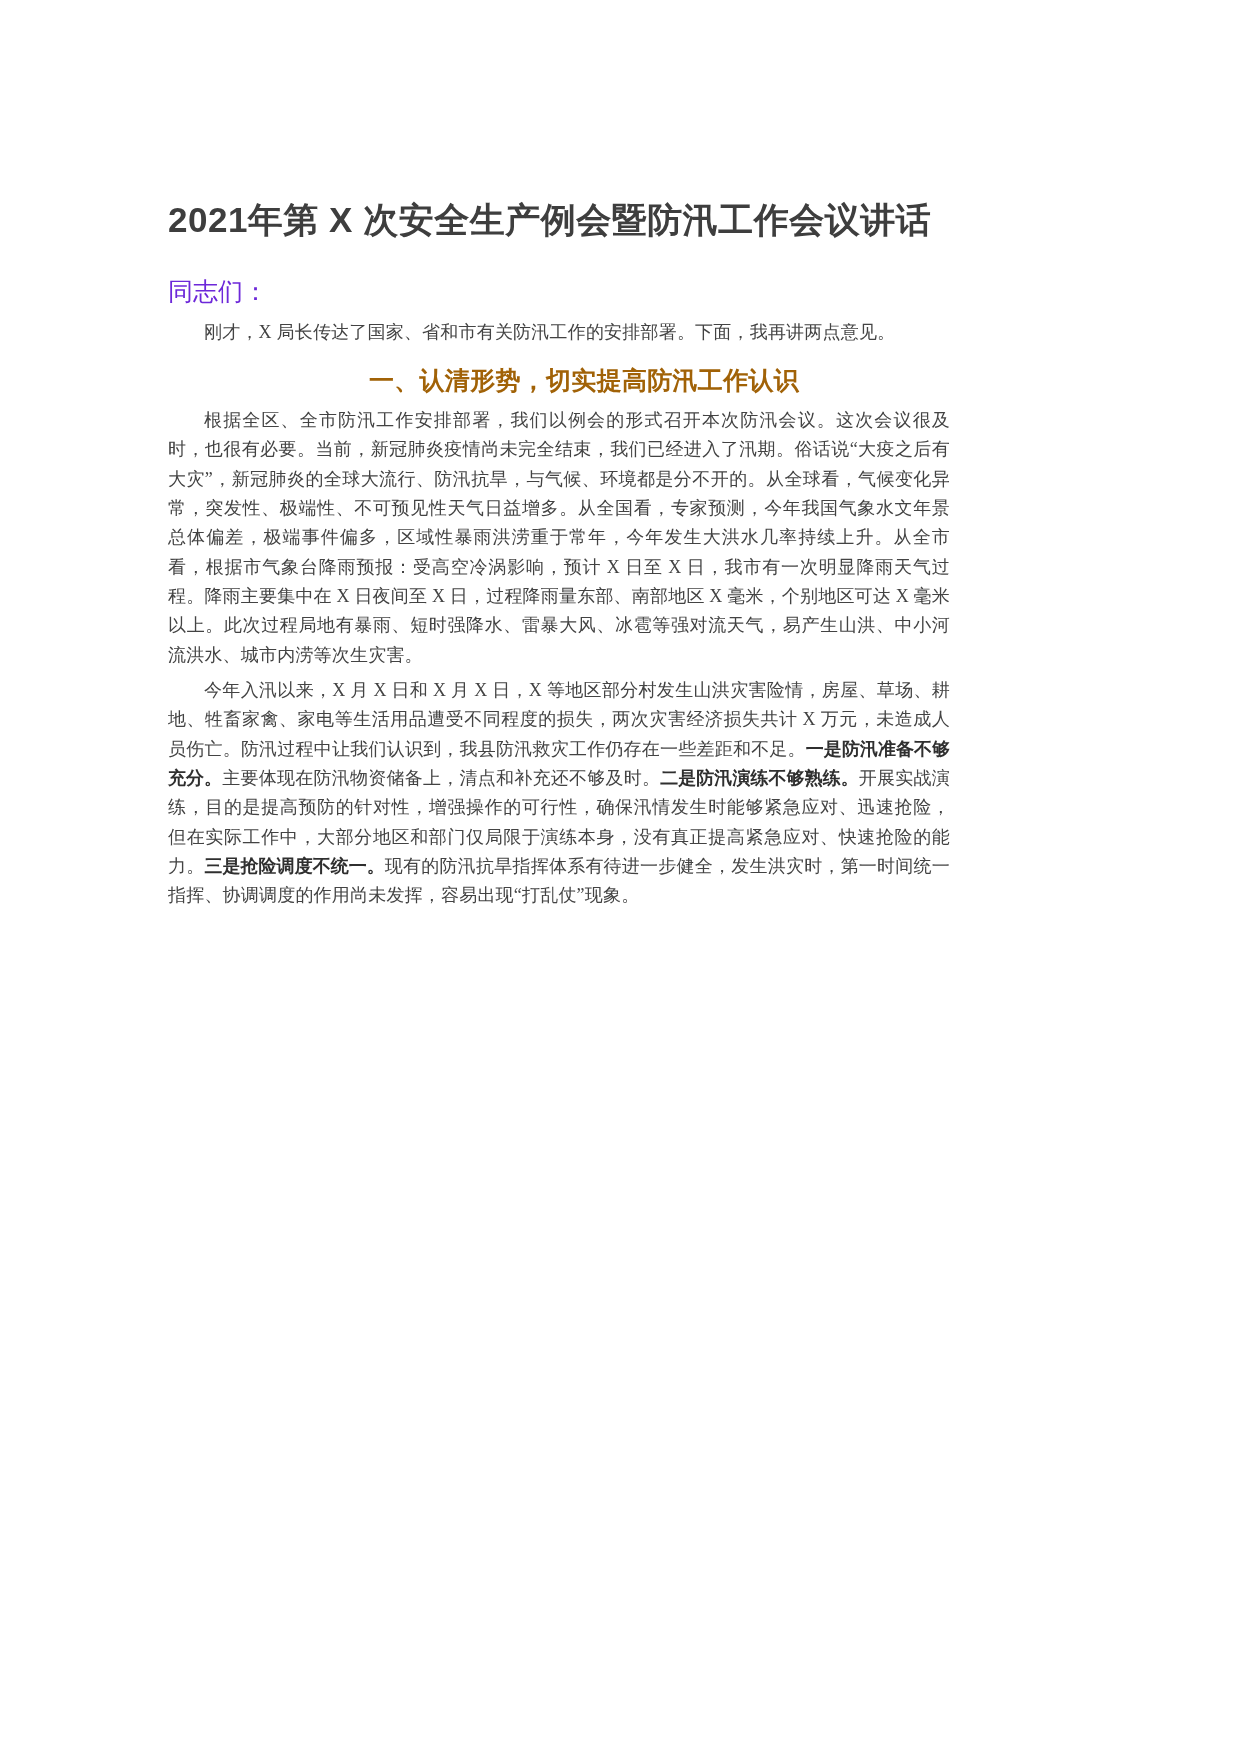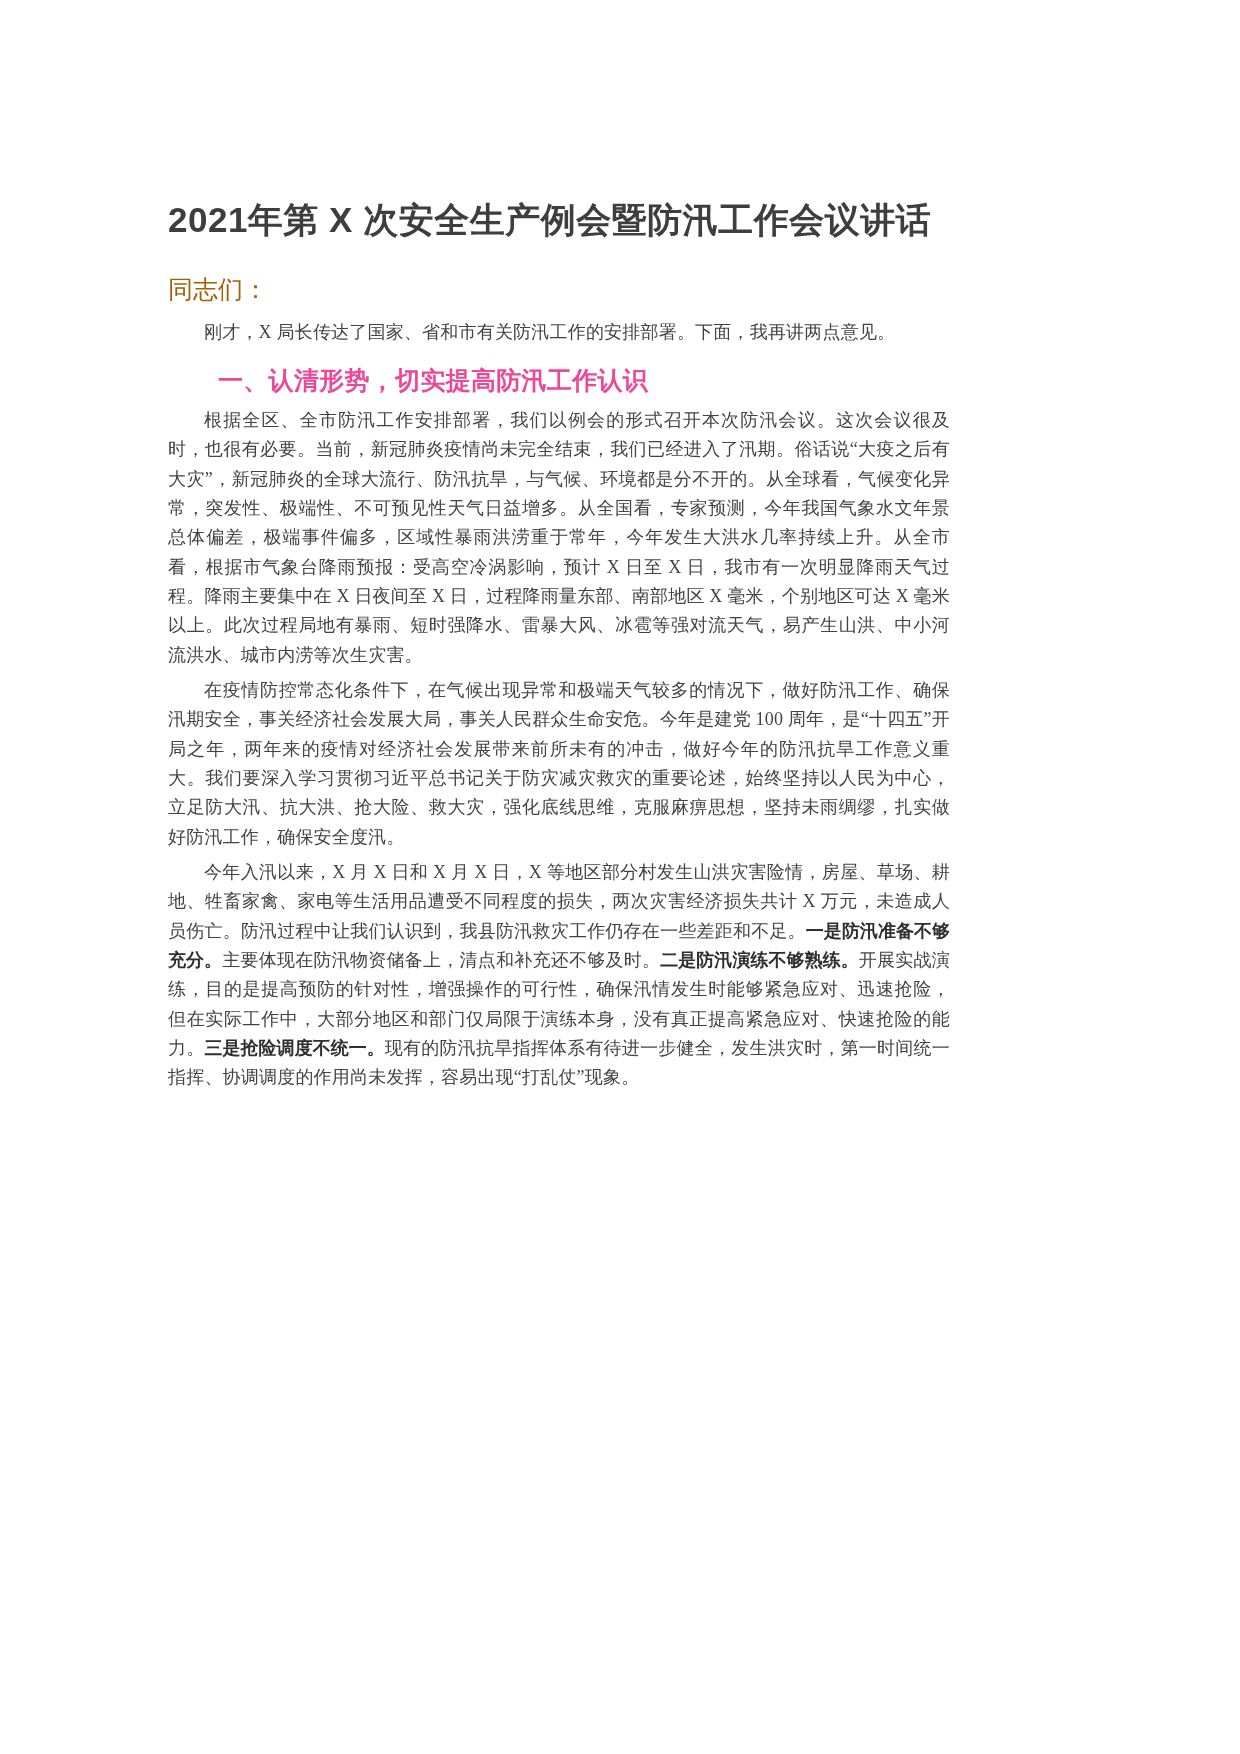--- a/index.html
+++ b/index.html
@@ -26,46 +26,47 @@
     font-family: "Liberation Sans", "DejaVu Sans", sans-serif;
     font-weight: 700;
     font-size: 35px;
     line-height: 1.45;
     color: #3e3e3e;
     letter-spacing: 0.5px;
     margin: 0 0 26px 0;
     white-space: nowrap;
   }
   .salutation {
-    font-family: Liberation Mono, monospace;
+    font-family: Liberation Serif, serif;
     font-size: 25px;
     line-height: 1.62;
-    color: #a16207;
+    color: #6d28d9;
     margin: 0 0 6px 0;
   }
   p.body-par {
     font-family: "Liberation Serif", "DejaVu Serif", serif;
     font-size: 18px;
     line-height: 1.63;
     color: #434343;
     margin: 0 0 6px 0;
     text-align: justify;
     text-justify: inter-ideograph;
     text-indent: 2em;
     letter-spacing: 0.2px;
   }
   h2.sec-head {
     font-family: "Liberation Sans", "DejaVu Sans", sans-serif;
     font-weight: 700;
     font-size: 25px;
     line-height: 1.62;
-    color: #ec4899;
+    color: #a16207;
     margin: 12px 0 6px 0;
     text-indent: 2em;
     letter-spacing: 0.3px;
+    text-align: center;
   }
   .strong-run {
     font-family: "Liberation Sans", "DejaVu Sans", sans-serif;
     font-weight: 700;
     color: #2f2f2f;
     letter-spacing: 0;
   }
 </style>
 </head>
 <body>
@@ -76,19 +77,18 @@
     <h1 class="doc-title">2021年第 X 次安全生产例会暨防汛工作会议讲话</h1>
 
     <div class="salutation">同志们：</div>
 
     <p class="body-par">刚才，X 局长传达了国家、省和市有关防汛工作的安排部署。下面，我再讲两点意见。</p>
 
     <h2 class="sec-head">一、认清形势，切实提高防汛工作认识</h2>
 
     <p class="body-par">根据全区、全市防汛工作安排部署，我们以例会的形式召开本次防汛会议。这次会议很及时，也很有必要。当前，新冠肺炎疫情尚未完全结束，我们已经进入了汛期。俗话说“大疫之后有大灾”，新冠肺炎的全球大流行、防汛抗旱，与气候、环境都是分不开的。从全球看，气候变化异常，突发性、极端性、不可预见性天气日益增多。从全国看，专家预测，今年我国气象水文年景总体偏差，极端事件偏多，区域性暴雨洪涝重于常年，今年发生大洪水几率持续上升。从全市看，根据市气象台降雨预报：受高空冷涡影响，预计 X 日至 X 日，我市有一次明显降雨天气过程。降雨主要集中在 X 日夜间至 X 日，过程降雨量东部、南部地区 X 毫米，个别地区可达 X 毫米以上。此次过程局地有暴雨、短时强降水、雷暴大风、冰雹等强对流天气，易产生山洪、中小河流洪水、城市内涝等次生灾害。</p>
 
-    <p class="body-par">在疫情防控常态化条件下，在气候出现异常和极端天气较多的情况下，做好防汛工作、确保汛期安全，事关经济社会发展大局，事关人民群众生命安危。今年是建党 100 周年，是“十四五”开局之年，两年来的疫情对经济社会发展带来前所未有的冲击，做好今年的防汛抗旱工作意义重大。我们要深入学习贯彻习近平总书记关于防灾减灾救灾的重要论述，始终坚持以人民为中心，立足防大汛、抗大洪、抢大险、救大灾，强化底线思维，克服麻痹思想，坚持未雨绸缪，扎实做好防汛工作，确保安全度汛。</p>
 
 
     <p class="body-par"><span>今年入汛以来，X 月 X 日和 X 月 X 日，X 等地区部分村发生山洪灾害险情，房屋、草场、耕地、牲畜家禽、家电等生活用品遭受不同程度的损失，两次灾害经济损失共计 X 万元，未造成人员伤亡。防汛过程中让我们认识到，我县防汛救灾工作仍存在一些差距和不足。</span><span class="strong-run">一是防汛准备不够充分。</span><span>主要体现在防汛物资储备上，清点和补充还不够及时。</span><span class="strong-run">二是防汛演练不够熟练。</span><span>开展实战演练，目的是提高预防的针对性，增强操作的可行性，确保汛情发生时能够紧急应对、迅速抢险，但在实际工作中，大部分地区和部门仅局限于演练本身，没有真正提高紧急应对、快速抢险的能力。</span><span class="strong-run">三是抢险调度不统一。</span><span>现有的防汛抗旱指挥体系有待进一步健全，发生洪灾时，第一时间统一指挥、协调调度的作用尚未发挥，容易出现“打乱仗”现象。</span></p>
 
   </div>
 </div>
 
 </body></html>

